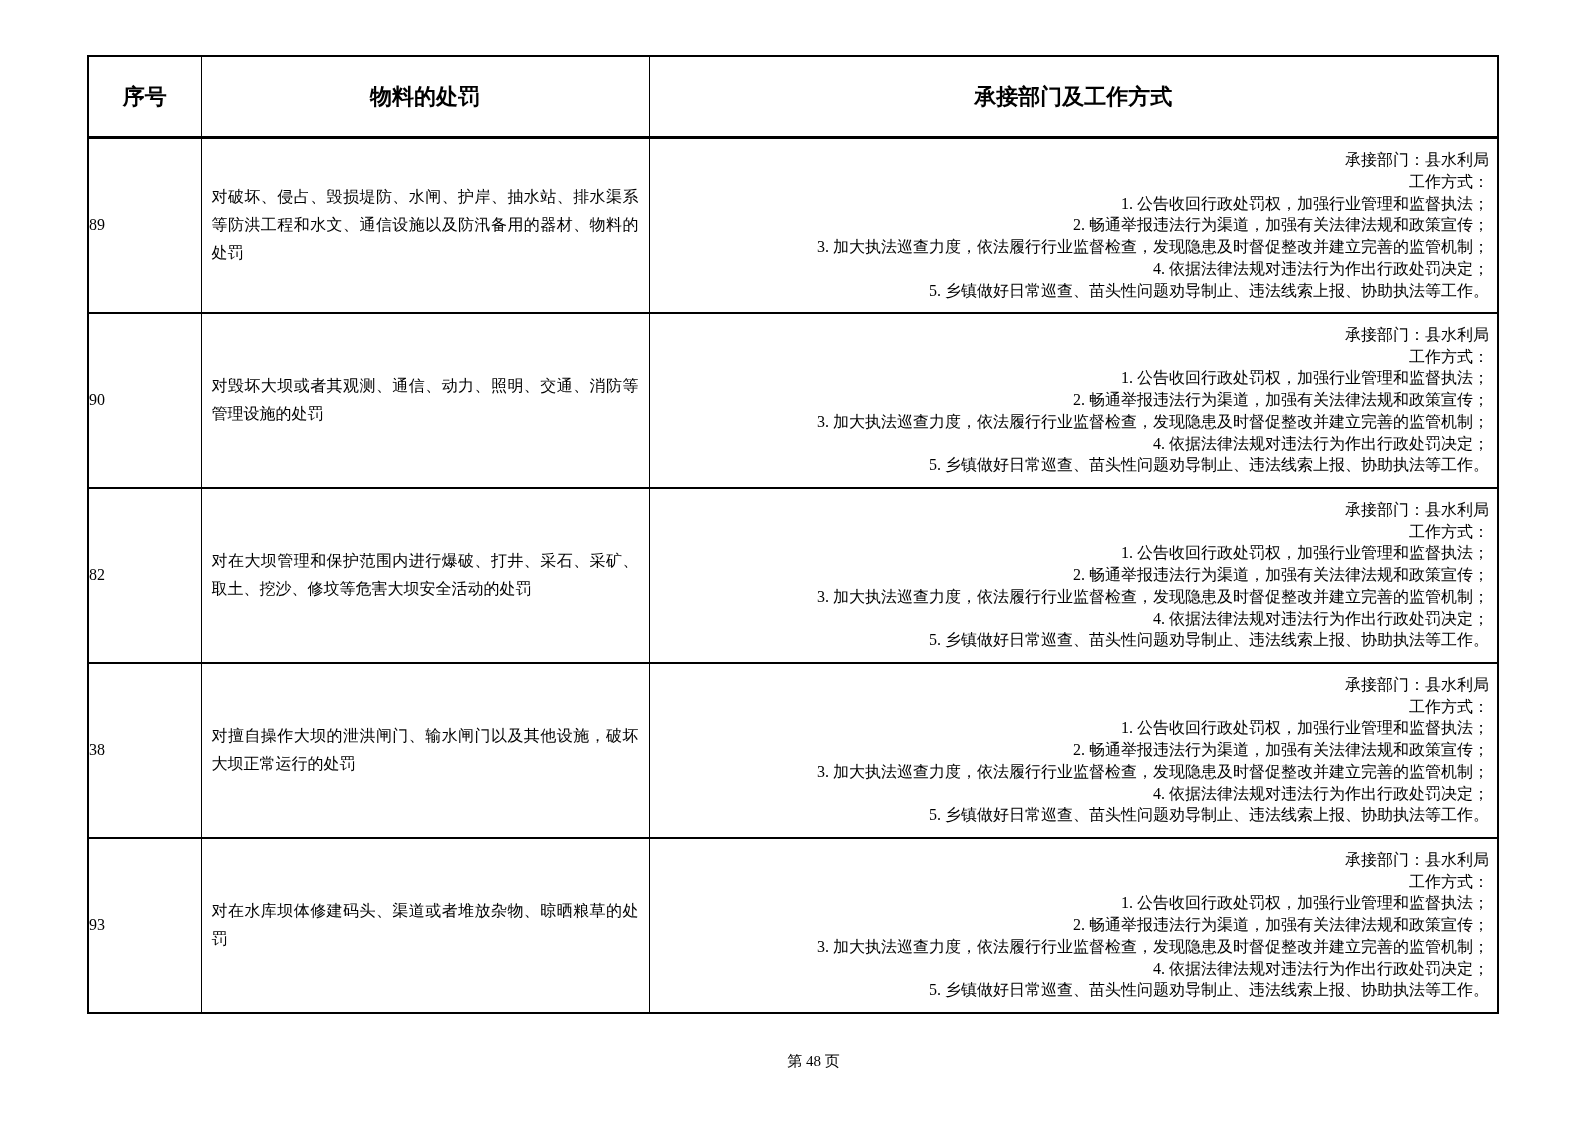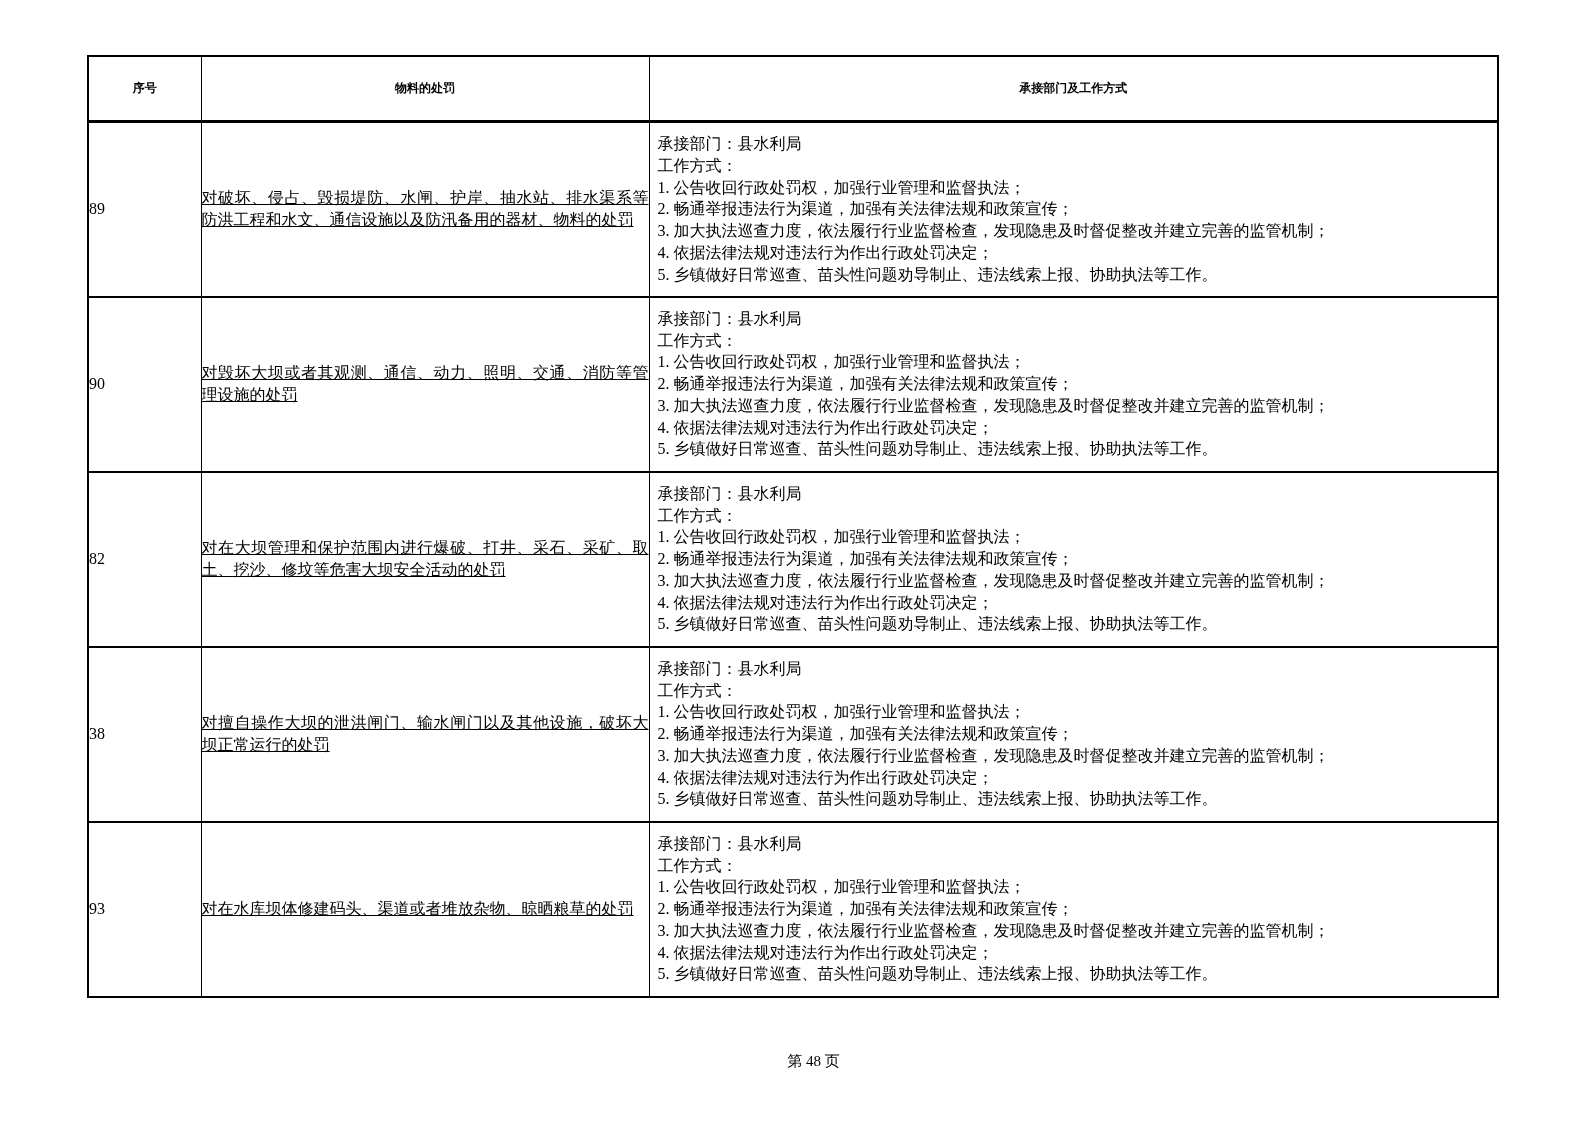--- a/index.html
+++ b/index.html
@@ -8,35 +8,35 @@
     color:#000;font-family:"Liberation Serif","DejaVu Serif",serif;
   }
   .page{position:absolute;inset:0;background:#fff;}
   table.doc-table{
     position:absolute;left:87px;top:55px;width:1410px;
     border-collapse:collapse;table-layout:fixed;
     border:2px solid #000;background:#fff;
   }
   .doc-table th{
     border:1px solid #000;border-bottom:3px solid #000;
-    height:47px;padding:8px;
+    height:47px;padding:16px;
     font-family:"Liberation Sans","DejaVu Sans",sans-serif;
-    font-weight:bold;font-size:12px;text-align:center;vertical-align:middle;margin-top:7px;
+    font-weight:bold;font-size:22px;text-align:center;vertical-align:middle;margin-top:7px;
   }
   .doc-table td{
     border:1px solid #000;border-top:2px solid #000;border-bottom:2px solid #000;
     vertical-align:middle;font-size:16px;background:#fff;
   }
   .doc-table tbody tr{height:175px;}
   td.cell-no{text-align:left;padding:0;}
   td.cell-name{
     text-align:justify;text-justify:inter-character;
-    padding:2px 0;line-height:22px;text-decoration:underline;
+    padding:2px 10px;line-height:28px;
   }
-  td.cell-detail{padding:6px 8px;line-height:21.7px;}
+  td.cell-detail{padding:6px 8px;line-height:21.7px;text-align:right;}
   .detail-line{white-space:normal;}
   .page-footer{
     position:absolute;left:0;top:1052px;width:100%;
     text-align:center;font-size:15px;color:#000;margin-left:20px;
   }
 </style>
 </head>
 <body>
 
 <div class="page">

